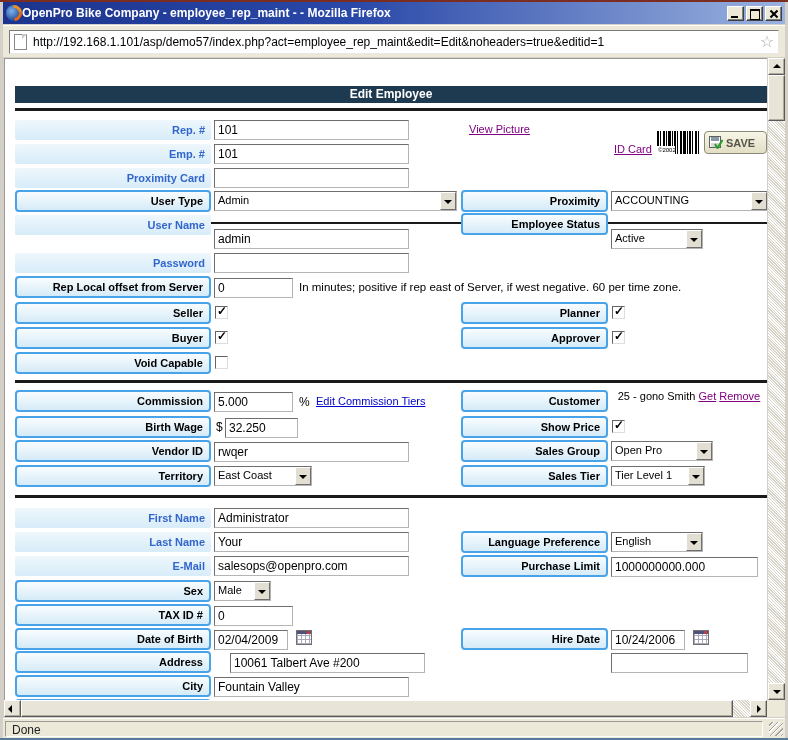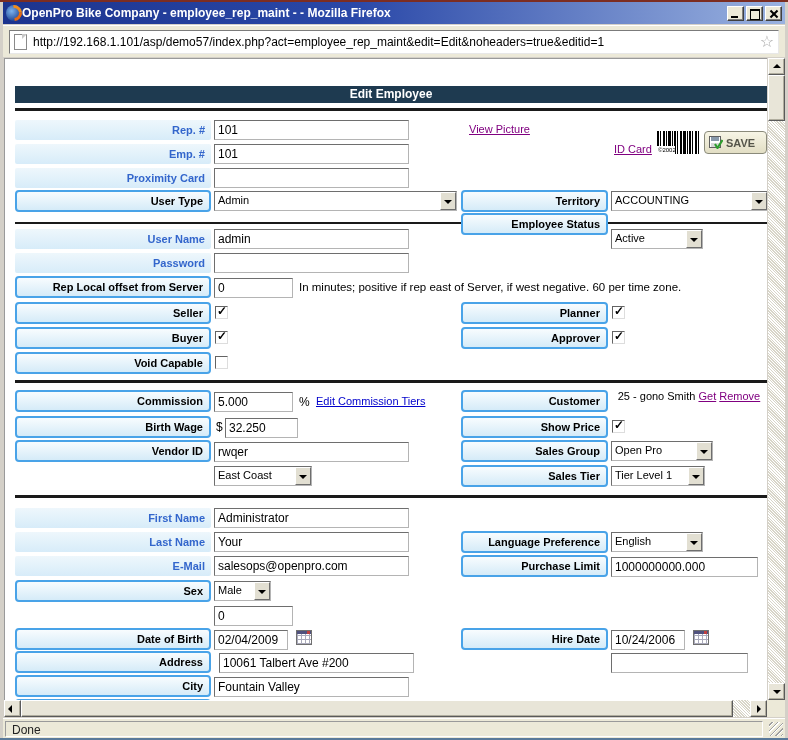--- a/index.html
+++ b/index.html
@@ -171,29 +171,29 @@
     <div class="lbar" style="top:85px">Emp. #</div>
     <input class="tb" style="left: 209px; top: 85px; width: 195px;" value="101">
     <div class="lbar" style="top:109px">Proximity Card</div>
     <input class="tb" style="left: 209px; top: 109px; width: 195px;" value="">
 
     <div class="lbox" style="top:131px">User Type</div>
     <div class="sel" style="left:209px;top:132px;width:243px">
       <span class="sel-text">Admin</span>
       <span class="sel-btn"></span>
     </div>
-    <div class="lbox r" style="top:131px">Territory</div>
+    <div class="lbox r" style="top:131px">Proximity</div>
     <div class="sel" style="left:606px;top:132px;width:157px">
       <span class="sel-text">ACCOUNTING</span>
       <span class="sel-btn"></span>
     </div>
 
     <div class="rule" style="top:163px;height:2px"></div>
 
-    <div class="lbar" style="top:170px">User Name</div>
+    <div class="lbar" style="top:156px">User Name</div>
     <input class="tb" style="left: 209px; top: 170px; width: 195px;" value="admin">
     <div class="lbox r" style="top:154px">Employee Status</div>
     <div class="sel" style="left:606px;top:170px;width:92px">
       <span class="sel-text">Active</span>
       <span class="sel-btn"></span>
     </div>
 
     <div class="lbar" style="top:194px">Password</div>
     <input class="tb" style="left: 209px; top: 194px; width: 195px;" value="">
 
@@ -234,20 +234,21 @@
     <span class="cb checked" style="left:607px;top:361px"></span>
 
     <div class="lbox" style="top:381px">Vendor ID</div>
     <input class="tb" style="left: 209px; top: 383px; width: 195px;" value="rwqer">
     <div class="lbox r" style="top:381px">Sales Group</div>
     <div class="sel" style="left:606px;top:382px;width:102px">
       <span class="sel-text">Open Pro</span>
       <span class="sel-btn"></span>
     </div>
 
+    <div class="lbox" style="top:406px">Territory</div>
     <div class="sel" style="left:209px;top:407px;width:98px">
       <span class="sel-text">East Coast</span>
       <span class="sel-btn"></span>
     </div>
     <div class="lbox r" style="top:406px">Sales Tier</div>
     <div class="sel" style="left:606px;top:407px;width:94px">
       <span class="sel-text">Tier Level 1</span>
       <span class="sel-btn"></span>
     </div>
 
@@ -267,31 +268,32 @@
     <input class="tb" style="left: 209px; top: 497px; width: 195px;" value="salesops@openpro.com">
     <div class="lbox r" style="top:496px">Purchase Limit</div>
     <input class="tb" style="left: 606px; top: 498px; width: 147px;" value="1000000000.000">
 
     <div class="lbox" style="top:521px">Sex</div>
     <div class="sel" style="left:209px;top:522px;width:57px">
       <span class="sel-text">Male</span>
       <span class="sel-btn"></span>
     </div>
 
+    <div class="lbox" style="top:545px">TAX ID #</div>
     <input class="tb" style="left: 209px; top: 547px; width: 79px;" value="0">
 
     <div class="lbox" style="top:569px">Date of Birth</div>
     <input class="tb" style="left: 209px; top: 571px; width: 74px;" value="02/04/2009">
     <span class="calicon" style="left:291px;top:571px"></span>
     <div class="lbox r" style="top:569px">Hire Date</div>
     <input class="tb" style="left: 606px; top: 571px; width: 74px;" value="10/24/2006">
     <span class="calicon" style="left:688px;top:571px"></span>
 
     <div class="lbox" style="top:592px">Address</div>
-    <input class="tb" style="left: 214px; top: 594px; width: 195px;" value="10061 Talbert Ave #200">
+    <input class="tb" style="left: 225px; top: 594px; width: 195px;" value="10061 Talbert Ave #200">
     <input class="tb" style="left: 606px; top: 594px; width: 137px;" value="">
 
     <div class="lbox" style="top:616px">City</div>
     <input class="tb" style="left: 209px; top: 618px; width: 195px;" value="Fountain Valley">
 
     <div class="lbox" style="top:640px"></div>
 
   </div>
 
   <div class="vscroll">

